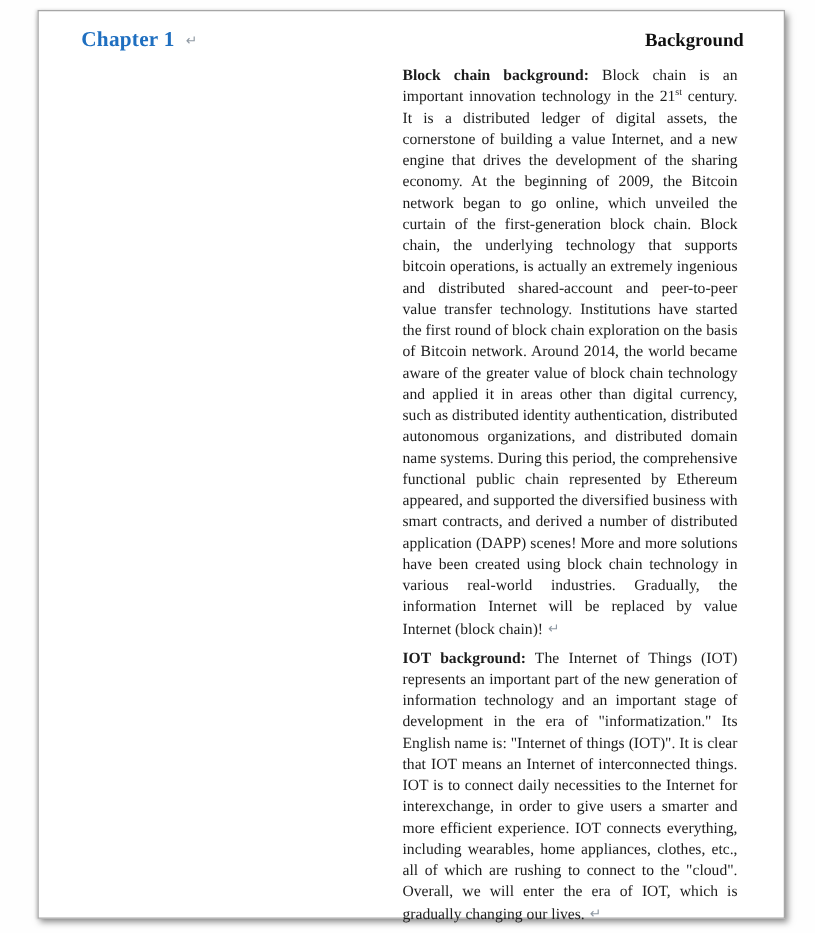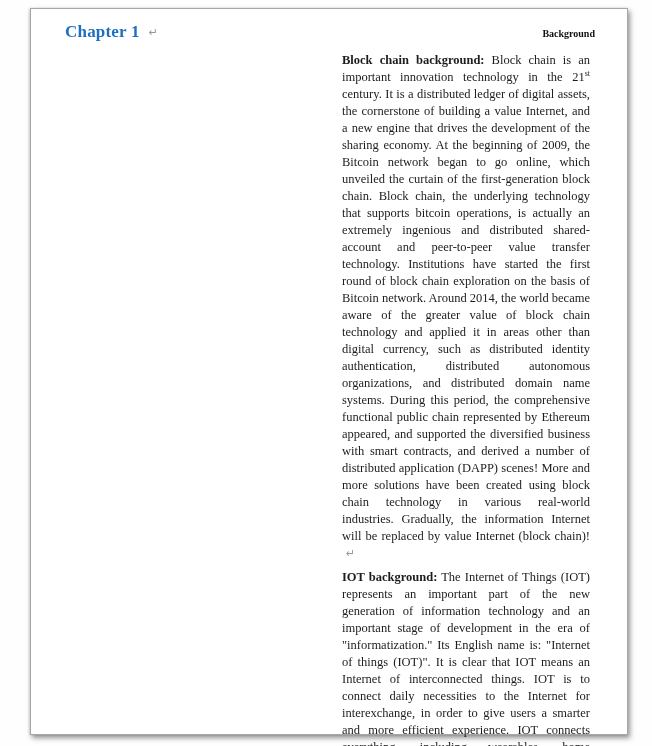--- a/index.html
+++ b/index.html
@@ -41,34 +41,33 @@
   }
   .return-mark {
     font-family: "DejaVu Sans", sans-serif;
     font-weight: normal;
     font-size: 11px;
     color: var(--mark-gray);
     margin-left: 9px;
     vertical-align: 1px;
   }
   .section-title {
-    font-size: 10px;
+    font-size: 15px;
     font-weight: bold;
     color: #111;
   }
   .content-column {
     width: 268px;
     margin: 10px 37px 0 auto;
     color: var(--text-color);
   }
   .content-column p {
     font-size: 12.5px;
     line-height: 17px;
     text-align: justify;
-    margin-left: 20px;
   }
   .content-column p + p {
     margin-top: 6px;
   }
   .content-column strong { font-weight: bold; }
   .content-column sup {
     font-size: 8px;
     line-height: 0;
     vertical-align: super;
   }

